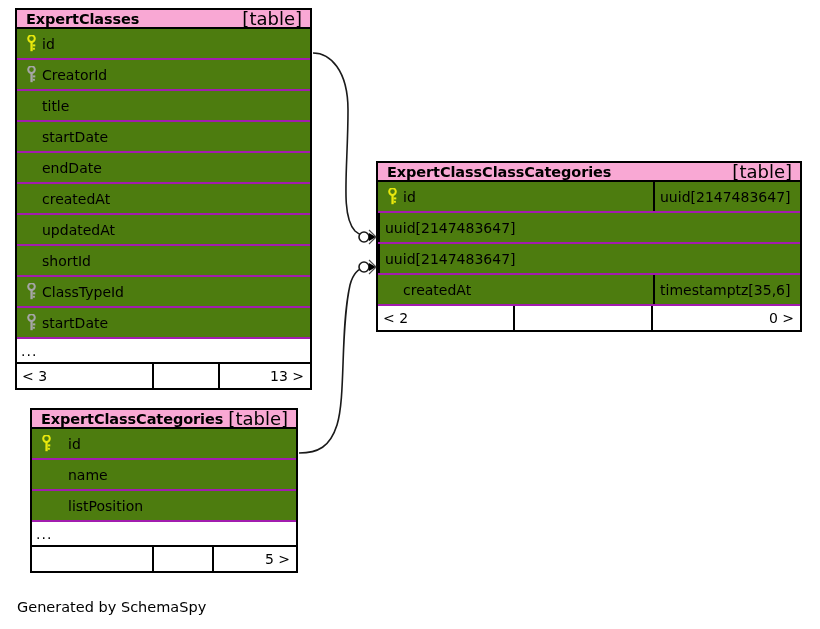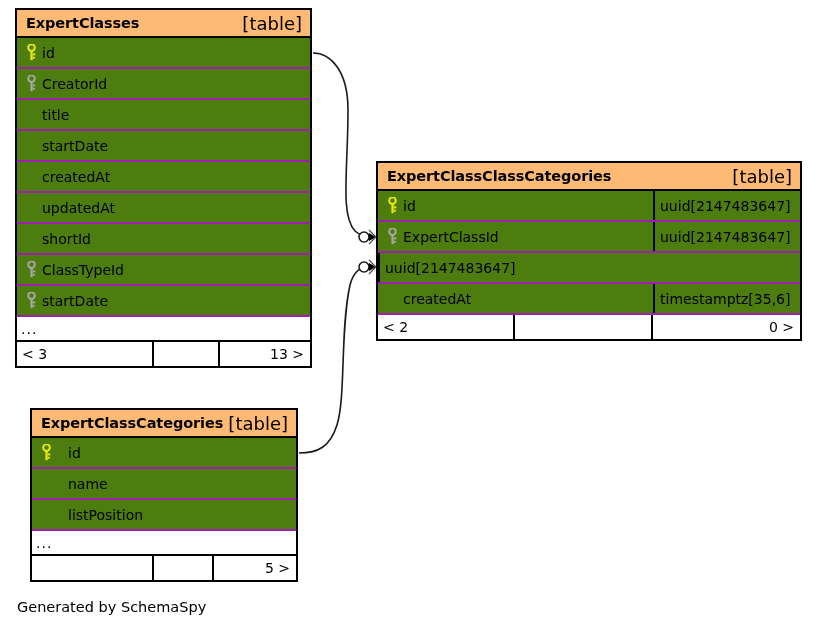--- a/index.html
+++ b/index.html
@@ -21,24 +21,24 @@
     position: absolute;
     background: #ffffff;
     border: 2px solid #000000;
     box-sizing: border-box;
   }
 
   .tbl-header {
     display: flex;
     align-items: center;
     justify-content: space-between;
-    background: #fdba74;
+    background: #f9a8d4;
     border-bottom: 2px solid #000000;
     box-sizing: border-box;
-    height: 28px;
+    height: 19px;
     padding: 0 8px 0 9px;
   }
   .tbl-title {
     font-weight: bold;
     font-size: 14.5px;
     letter-spacing: -0.1px;
     white-space: nowrap;
   }
   .tbl-tag {
     font-size: 18px;
@@ -184,20 +184,26 @@
       </div>
       <div class="col-row">
         <div class="col-name-cell">
           <span class="key-slot"></span>
           <span class="col-label">startDate</span>
         </div>
       </div>
       <div class="col-row">
         <div class="col-name-cell">
           <span class="key-slot"></span>
+          <span class="col-label">endDate</span>
+        </div>
+      </div>
+      <div class="col-row">
+        <div class="col-name-cell">
+          <span class="key-slot"></span>
           <span class="col-label">createdAt</span>
         </div>
       </div>
       <div class="col-row">
         <div class="col-name-cell">
           <span class="key-slot"></span>
           <span class="col-label">updatedAt</span>
         </div>
       </div>
       <div class="col-row">
@@ -259,31 +265,20 @@
               <rect x="5.7" y="12.8" width="2.2" height="1.9" fill="#e8e80d"></rect>
             </svg>
           </span>
           <span class="col-label">id</span>
         </div>
         <div class="col-type-cell" style="width:147px;">
           <span>uuid[2147483647]</span>
         </div>
       </div>
       <div class="col-row">
-        <div class="col-name-cell">
-          <span class="key-slot">
-            <svg width="9" height="17" viewBox="0 0 9 17">
-              <circle cx="4.5" cy="3.6" r="3.3" fill="none" stroke="#a6a6a6" stroke-width="2"></circle>
-              <rect x="3.4" y="6" width="2.3" height="10.2" fill="#a6a6a6"></rect>
-              <rect x="5.7" y="9.4" width="2.6" height="2" fill="#a6a6a6"></rect>
-              <rect x="5.7" y="12.8" width="2.2" height="1.9" fill="#a6a6a6"></rect>
-            </svg>
-          </span>
-          <span class="col-label">ExpertClassId</span>
-        </div>
         <div class="col-type-cell" style="width:147px;">
           <span>uuid[2147483647]</span>
         </div>
       </div>
       <div class="col-row">
         <div class="col-type-cell" style="width:147px;">
           <span>uuid[2147483647]</span>
         </div>
       </div>
       <div class="col-row">

